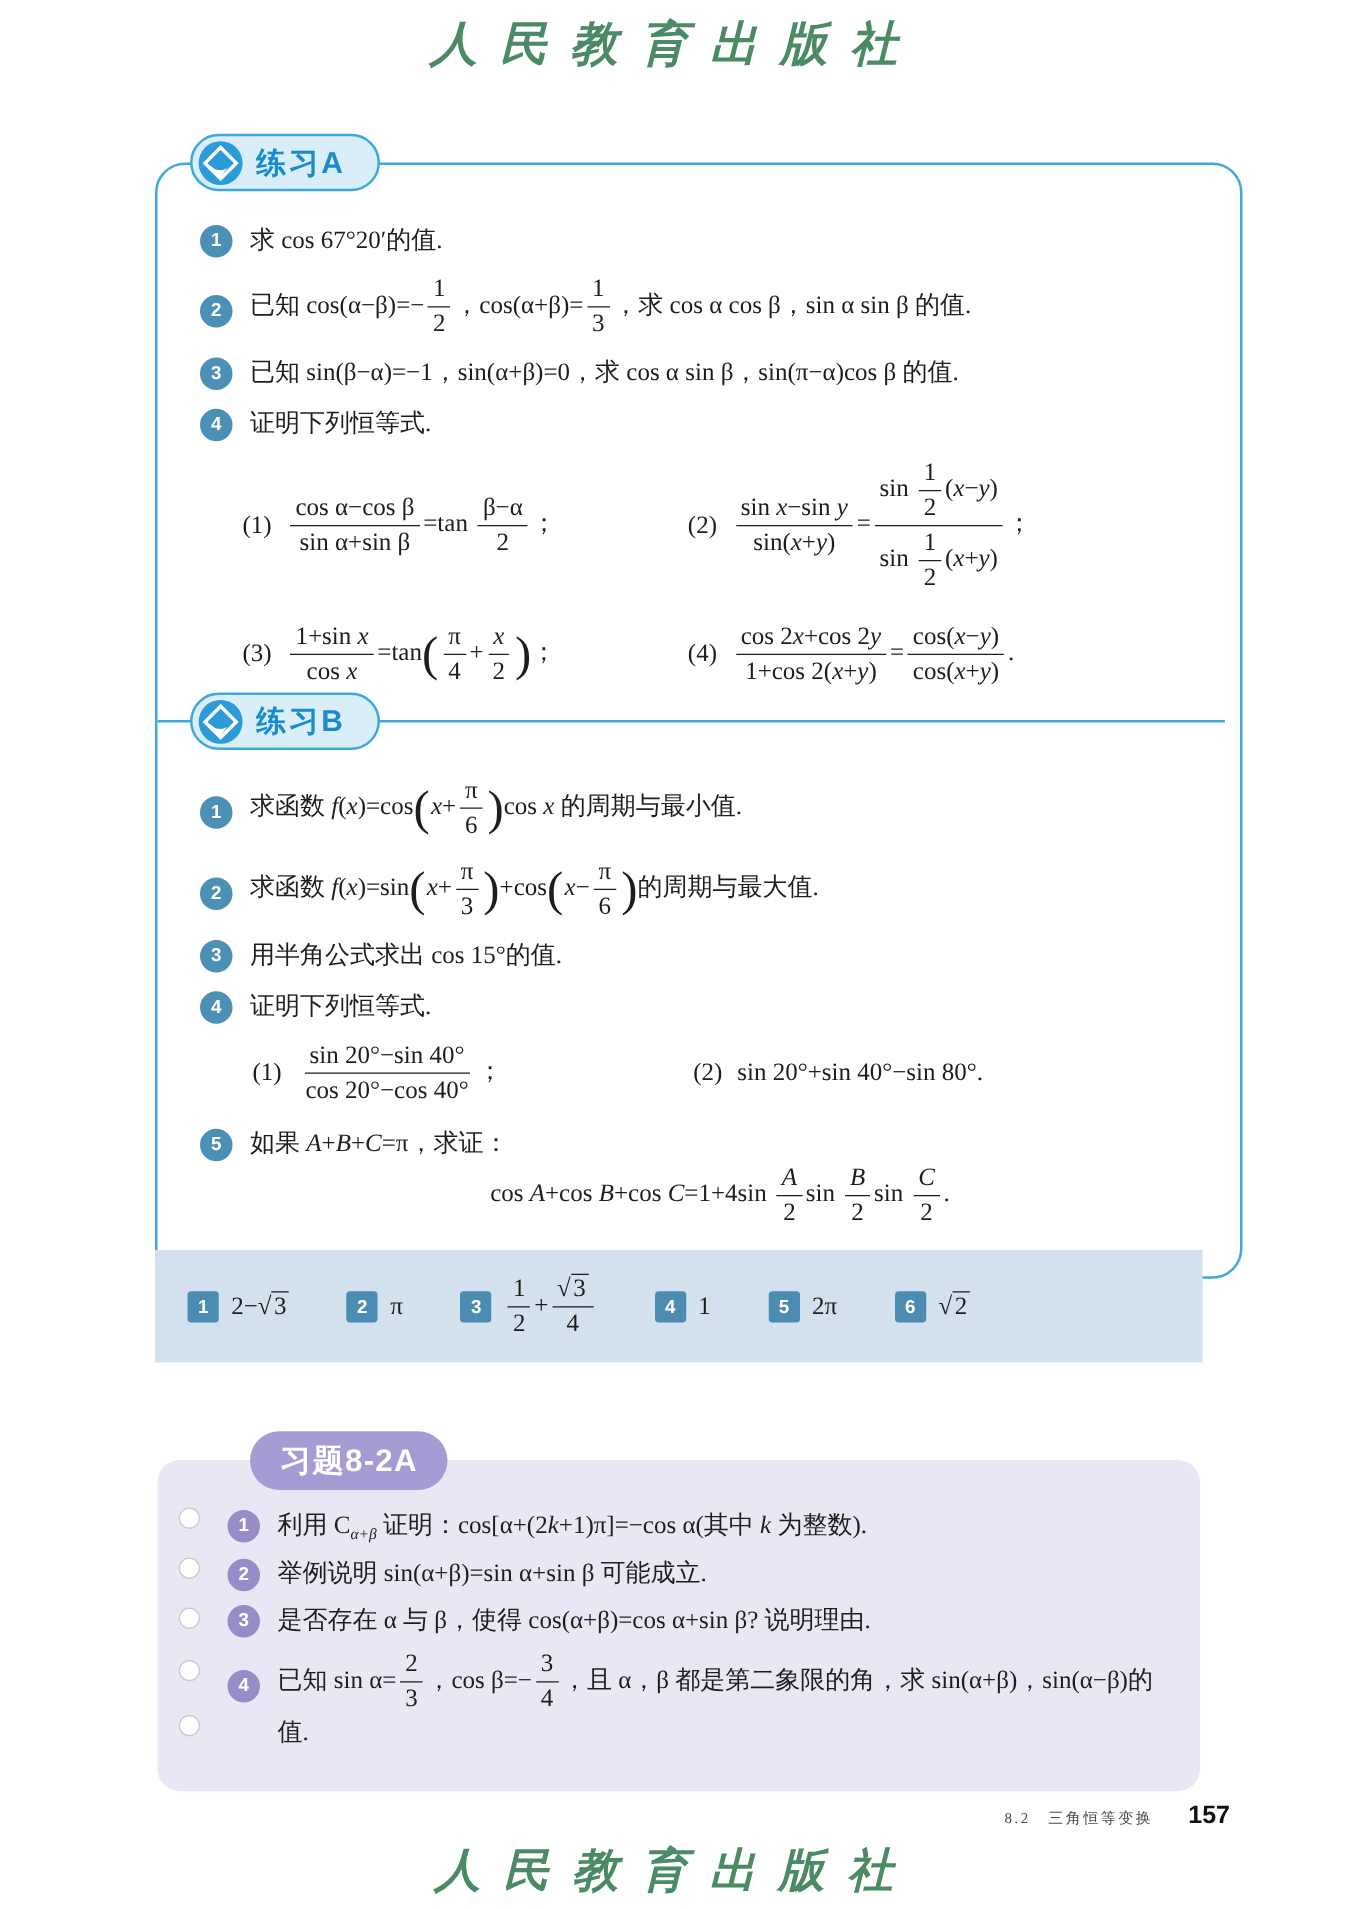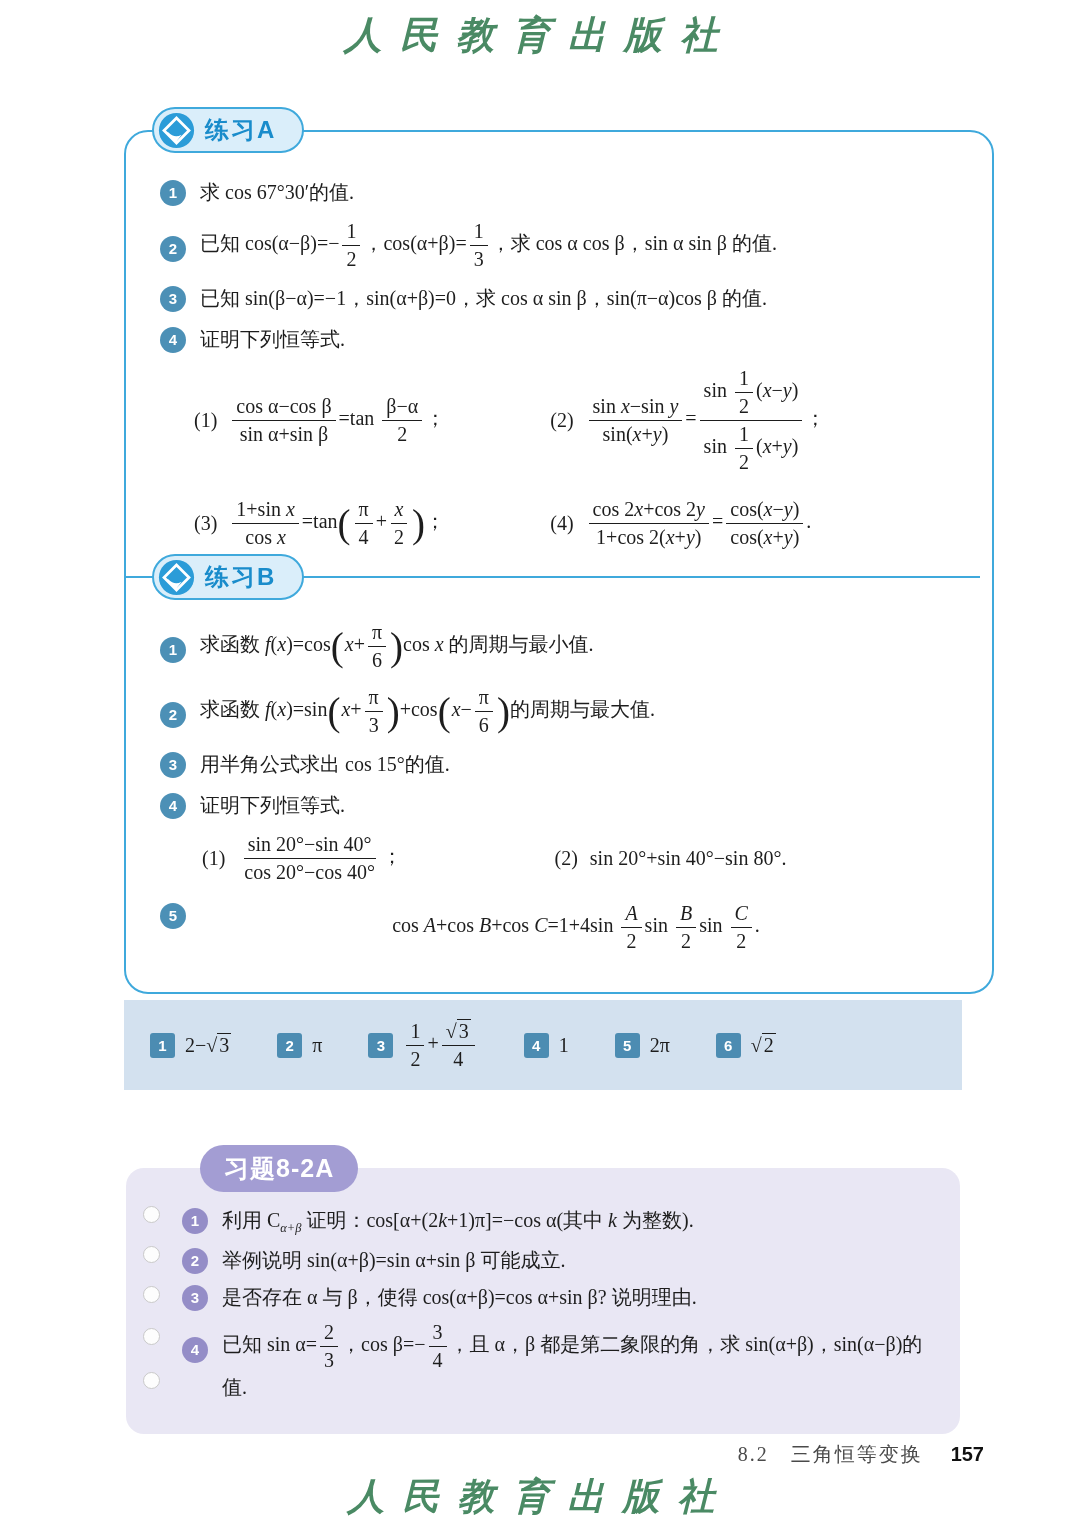--- a/index.html
+++ b/index.html
@@ -70,21 +70,21 @@
   .xiti-tab{position:absolute;top:-23px;left:74px;background:#a39dd3;color:#fff;
             border-radius:24px;padding:7px 24px;font-family:"Liberation Sans",sans-serif;
             font-weight:bold;font-size:25px;letter-spacing:1px;}
   .hole{position:absolute;left:17px;width:17px;height:17px;border-radius:50%;
         background:#fdfdfd;border:1.6px solid #c9c9c9;box-sizing:border-box;}
   .xiti .prob{margin-bottom:8px;}
 
   
   .footer{position:absolute;top:1441px;right:96px;display:flex;
           align-items:baseline;gap:28px;}
-  .footer-section{font-size:20px;color:#4a4a4a;letter-spacing:2px;}
+  .footer-section{font-size:12px;color:#4a4a4a;letter-spacing:2px;}
   .footer-page{font-family:"Liberation Sans",sans-serif;font-weight:bold;
                font-size:20px;color:#101010;}
 </style>
 </head>
 <body>
 
 <div class="page">
 
   <div class="brand top">人民教育出版社</div>
 
@@ -98,21 +98,21 @@
           <path d="M11 22 Q18 29 25.5 24.5 L19.5 32.5 L9.5 22.5 Z" fill="#ffffff"></path>
         </svg>
       </span>
       <span class="tabtext">练习A</span>
     </div>
 
     <div id="exa-problems">
         <div class="prob">
           <span class="bullet" style="margin-top: 2px;">1</span>
           <div class="pbody">
-            <div class="ptext">求 cos 67°30′的值.</div>
+            <div class="ptext">求 cos 67°20′的值.</div>
           </div>
         </div>
         <div class="prob">
           <span class="bullet" style="margin-top: 17px;">2</span>
           <div class="pbody">
             <div class="ptext">已知 cos(α−β)=−<span class="frac">
                 <span class="num">1</span>
                 <span class="den">2</span>
               </span>，cos(α+β)=<span class="frac">
                 <span class="num">1</span>
@@ -261,20 +261,21 @@
               <div class="idcell">
                 <span>(2)</span>
                 <span>sin 20°+sin 40°−sin 80°.</span>
               </div>
             </div>
           </div>
         </div>
         <div class="prob">
           <span class="bullet" style="margin-top: 2px;">5</span>
           <div class="pbody">
+            <div class="ptext">如果 <span class="it">A</span>+<span class="it">B</span>+<span class="it">C</span>=π，求证：</div>
             <div class="centerline">cos <span class="it">A</span>+cos <span class="it">B</span>+cos <span class="it">C</span>=1+4sin <span class="frac">
                 <span class="num"><span class="it">A</span></span>
                 <span class="den">2</span>
               </span>sin <span class="frac">
                 <span class="num"><span class="it">B</span></span>
                 <span class="den">2</span>
               </span>sin <span class="frac">
                 <span class="num"><span class="it">C</span></span>
                 <span class="den">2</span>
               </span>.</div>

